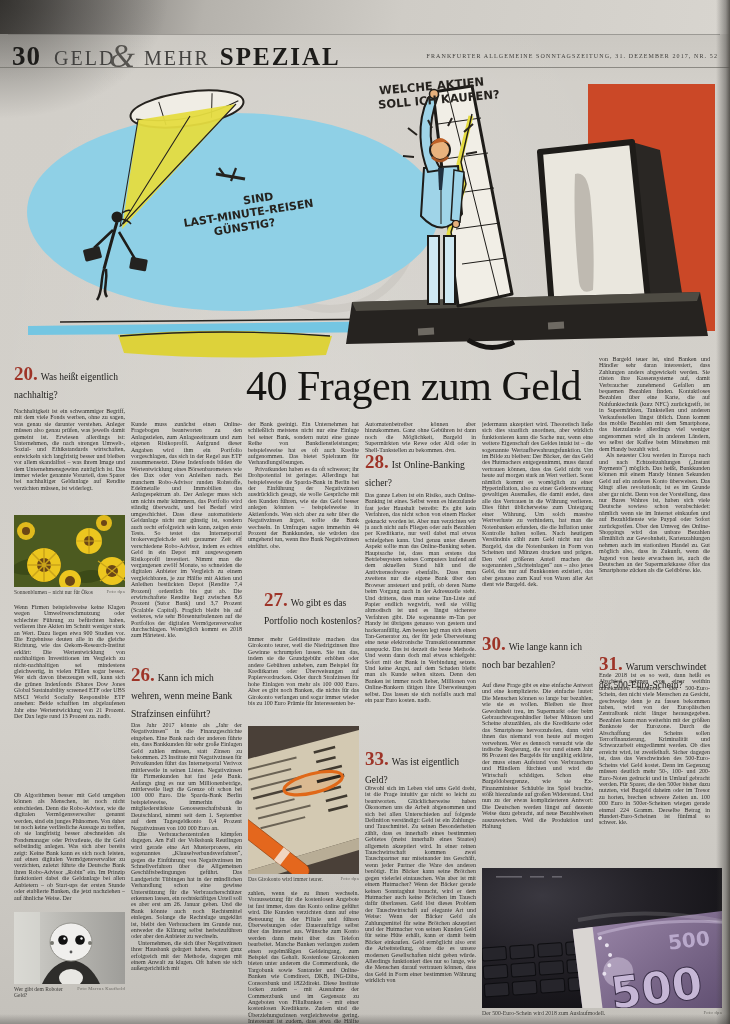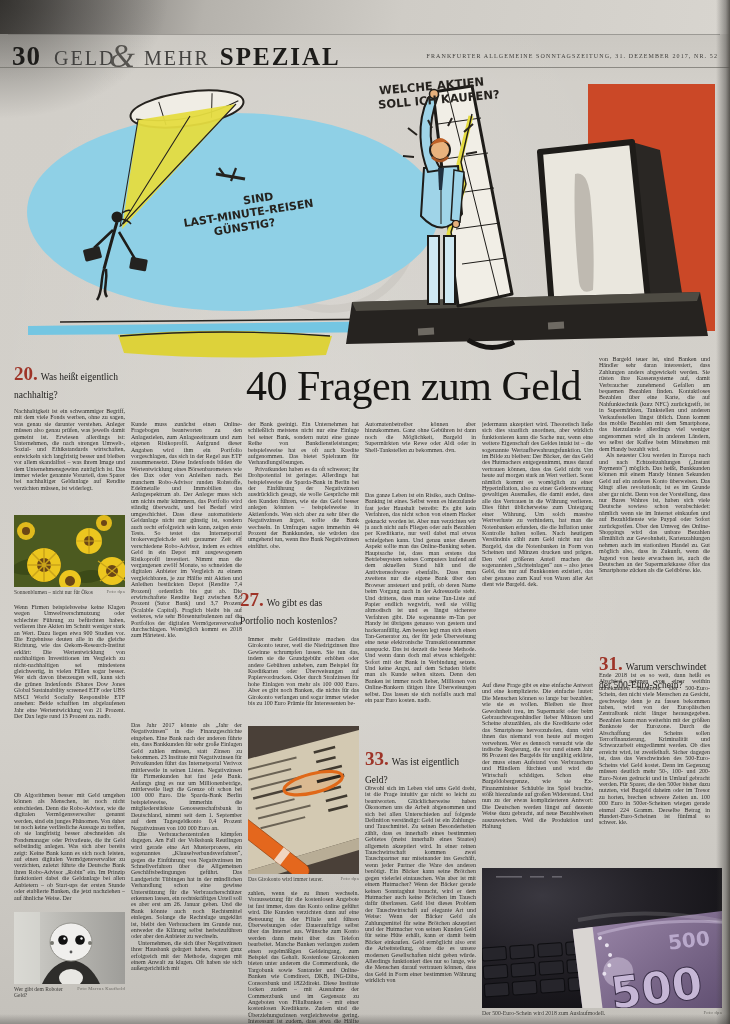--- a/index.html
+++ b/index.html
@@ -211,31 +211,35 @@
     </svg>
     <figcaption class="figcap">
         <span>Wer gibt dem Roboter Geld?</span>
         <span class="credit">Foto Marcus Kaufhold</span>
       </figcaption>
   </figure>
 
   <div class="tblock" style="left:131px;top:421px;height:243px">
     <p>Kunde muss zunächst einen Online-Fragebogen beantworten zu den Anlagezielen, zum Anlagezeitraum und zum eigenen Risikoprofil. Aufgrund dieser Angaben wird ihm ein Portfolio vorgeschlagen, das sich in der Regel aus ETF zusammensetzt. Diese Indexfonds bilden die Wertentwicklung eines Börsenbarometers wie des Dax oder von Anleihen nach. Bei manchem Robo-Advisor runden Rohstoffe, Edelmetalle und Immobilien das Anlagespektrum ab. Der Anleger muss sich um nichts mehr kümmern, das Portfolio wird ständig überwacht, und bei Bedarf wird umgeschichtet. Dass diese automatisierte Geldanlage nicht nur günstig ist, sondern auch recht erfolgreich sein kann, zeigen erste Tests. So testet das Internetportal brokervergleich.de seit geraumer Zeit elf verschiedene Robo-Advisor, indem es echtes Geld in ein Depot mit ausgewogenem Risikoprofil investiert. Nimmt man die vergangenen zwölf Monate, so schneiden die digitalen Anbieter im Vergleich zu einem vergleichbaren, je zur Hälfte mit Aktien und Anleihen bestückten Depot (Rendite 7,4 Prozent) ordentlich bis gut ab. Die erwirtschaftete Rendite liegt zwischen 8,6 Prozent (Sutor Bank) und 3,7 Prozent (Scalable Capital). Fraglich bleibt bis auf weiteres, wie sehr Börsenturbulenzen auf die Portfolios der digitalen Vermögensverwalter durchschlagen. Womöglich kommt es 2018 zum Härtetest.  kle.</p>
   </div>
+  <div class="qhead" style="left:131px;top:667px">
+    <span class="qnum">26.</span>
+    <span class="qtitle">Kann ich mich wehren, wenn meine Bank Strafzinsen einführt?</span>
+  </div>
   <div class="tblock" style="left:131px;top:722px;height:300px">
     <p>Das Jahr 2017 könnte als „Jahr der Negativzinsen“ in die Finanzgeschichte eingehen. Eine Bank nach der anderen führte ein, dass Bankkunden für sehr große Einlagen Geld zahlen müssen, statt Zinsen zu bekommen. 23 Institute mit Negativzinsen für Privatkunden führt das Internetportal Verivox mittlerweile in seinen Listen. Negativzinsen für Firmenkunden hat fast jede Bank. Anfangs ging es nur um Millionenbeträge, mittlerweile liegt die Grenze oft schon bei 100 000 Euro. Die Sparda-Bank Berlin beispielsweise, immerhin die mitgliederstärkste Genossenschaftsbank in Deutschland, nimmt seit dem 1. September auf dem Tagesgeldkonto 0,4 Prozent Negativzinsen von 100 000 Euro an.</p>
     <p>Die Verbraucherzentralen kämpfen dagegen. Am Fall der Volksbank Reutlingen wird gerade eine Art Musterprozess, ein sogenanntes „Klauselverbandsverfahren“, gegen die Einführung von Negativzinsen im Schnellverfahren über die Allgemeinen Geschäftsbedingungen geführt. Das Landgericht Tübingen hat in der mündlichen Verhandlung schon eine gewisse Unterstützung für die Verbraucherschützer erkennen lassen, ein rechtskräftiges Urteil soll es aber erst am 26. Januar geben. Und die Bank könnte auch noch Rechtsmittel einlegen. Solange die Rechtslage ungeklärt ist, bleibt den Verbrauchern im Grunde nur, entweder die Klärung selbst herbeizuführen oder aber den Anbieter zu wechseln.</p>
     <p>Unternehmen, die sich über Negativzinsen ihrer Hausbank geärgert haben, waren ganz erfolgreich mit der Methode, dagegen mit einem Anwalt zu klagen. Oft haben sie sich außergerichtlich mit</p>
   </div>
 
   <div class="tblock" style="left:248px;top:421px;height:166px">
     <p>der Bank geeinigt. Ein Unternehmen hat schließlich meistens nicht nur eine Einlage bei seiner Bank, sondern nutzt eine ganze Reihe von Bankdienstleistungen; beispielsweise hat es oft auch Kredite aufgenommen. Das bietet Spielraum für Verhandlungslösungen.</p>
     <p>Privatkunden haben es da oft schwerer; ihr Drohpotential ist geringer. Allerdings hat beispielsweise die Sparda-Bank in Berlin bei der Einführung der Negativzinsen ausdrücklich gesagt, sie wolle Gespräche mit den Kunden führen, wie sie das Geld besser anlegen könnten – beispielsweise in Aktienfonds. Wen sich aber zu sehr über die Negativzinsen ärgert, sollte die Bank wechseln. In Umfragen sagen immerhin 44 Prozent der Bankkunden, sie würden das umgehend tun, wenn ihre Bank Negativzinsen einführt.  obe.</p>
   </div>
-  <div class="qhead" style="left:240px;top:592px">
+  <div class="qhead" style="left:264px;top:592px">
     <span class="qnum">27.</span>
     <span class="qtitle">Wo gibt es das Portfolio noch kostenlos?</span>
   </div>
   <div class="tblock" style="left:248px;top:636px;height:86px">
     <p>Immer mehr Geldinstitute machen das Girokonto teurer, weil die Niedrigzinsen ihre Gewinne schrumpfen lassen. Sie tun das, indem sie die Grundgebühr erhöhen oder andere Gebühren anheben, zum Beispiel für Kreditkarten oder Überweisungen auf Papiervordrucken. Oder durch Strafzinsen für hohe Einlagen von mehr als 100 000 Euro. Aber es gibt noch Banken, die nichts für das Girokonto verlangen und sogar immer wieder bis zu 100 Euro Prämie für Interessenten be-</p>
   </div>
   <figure class="fig" style="left:248px;top:726px">
     <svg width="111" height="148" viewBox="0 0 111 148">
       <rect width="111" height="148" fill="#4a4038"></rect>
       <polygon points="-4,34 111,4 111,112 -4,146" fill="#d3c9b2"></polygon>
@@ -269,33 +273,41 @@
         <span class="credit">Foto dpa</span>
       </figcaption>
   </figure>
   <div class="tblock" style="left:248px;top:890px;height:134px">
     <p>zahlen, wenn sie zu ihnen wechseln. Voraussetzung für die kostenlosen Angebote ist fast immer, dass das Konto online geführt wird. Die Kunden verzichten dann auf eine Betreuung in der Filiale und führen Überweisungen oder Daueraufträge selbst über das Internet aus. Wünsche zum Konto werden dann meist über das Telefon bearbeitet. Manche Banken verlangen zudem einen regelmäßigen Geldeingang, zum Beispiel das Gehalt. Kostenlose Girokonten bieten unter anderem die Commerzbank, die Targobank sowie Santander und Online-Banken wie Comdirect, DKB, ING-Diba, Consorsbank und 1822direkt. Diese Institute locken zudem – mit Ausnahme der Commerzbank und im Gegensatz zu Angeboten von Filialbanken – mit einer kostenlosen Kreditkarte. Zudem sind die Überziehungszinsen vergleichsweise gering. Interessant ist zudem, dass etwa die Hälfte dieser Angebote unbegrenzt kostenloses Geldabheben außerhalb des Euroraumes erlaubt, die DKB, die Consorsbank und die ING-Diba sogar an jedem Automaten innerhalb Deutschlands. Kosten der</p>
   </div>
 
   <div class="tblock" style="left:365px;top:421px;height:31px">
     <p>Automatenbetreiber können aber hinzukommen. Ganz ohne Gebühren ist dann noch die Möglichkeit, Bargeld in Supermärkten wie Rewe oder Aldi oder in Shell-Tankstellen zu bekommen.  dyn.</p>
   </div>
+  <div class="qhead" style="left:365px;top:454px">
+    <span class="qnum">28.</span>
+    <span class="qtitle">Ist Online-Banking sicher?</span>
+  </div>
   <div class="tblock" style="left:365px;top:492px;height:256px">
     <p>Das ganze Leben ist ein Risiko, auch Online-Banking ist eines. Selbst wenn es hierzulande fast jeder Haushalt betreibt: Es gibt kein Verfahren, das nicht schon von einem Hacker geknackt worden ist. Aber nun verzichten wir ja auch nicht aufs Fliegen oder aufs Bezahlen per Kreditkarte, nur weil dabei mal etwas schiefgehen kann. Und genau unter diesem Aspekt sollte man das Online-Banking sehen. Hauptsache ist, dass man erstens das Betriebssystem seines Computers laufend auf dem aktuellen Stand hält und die Antivirensoftware ebenfalls. Dass man zweitens nur die eigene Bank über den Browser ansteuert und prüft, ob deren Name beim Vorgang auch in der Adresszeile steht. Und drittens, dass man seine Tan-Liste auf Papier endlich wegwirft, weil sie völlig altmodisch ist und es längst sicherere Verfahren gibt. Die sogenannte m-Tan per Handy ist übrigens genauso von gestern und hackeranfällig. Am besten legt man sich einen Tan-Generator zu, der für jede Überweisung eine neue elektronische Transaktionsnummer ausspuckt. Das ist derzeit die beste Methode. Und wenn dann doch mal etwas schiefgeht: Sofort mit der Bank in Verbindung setzen. Und keine Angst, auf dem Schaden bleibt man als Kunde selten sitzen. Denn den Banken ist immer noch lieber, Millionen von Online-Bankern tätigen ihre Überweisungen selbst. Das lassen sie sich notfalls auch mal ein paar Euro kosten.  nadb.</p>
   </div>
   <div class="qhead" style="left:365px;top:751px">
     <span class="qnum">33.</span>
     <span class="qtitle">Was ist eigentlich Geld?</span>
   </div>
   <div class="tblock" style="left:365px;top:785px;height:239px">
     <p>Obwohl sich im Leben viel ums Geld dreht, ist die Frage intuitiv gar nicht so leicht zu beantworten. Glücklicherweise haben Ökonomen uns die Arbeit abgenommen und sich bei allen Unterschieden auf folgende Definition verständigt: Geld ist ein Zahlungs- und Tauschmittel. Zu seinen Besonderheiten zählt, dass es innerhalb eines bestimmten Gebietes (meist innerhalb eines Staates) allgemein akzeptiert wird. In einer reinen Tauschwirtschaft kommen zwei Tauschpartner nur miteinander ins Geschäft, wenn jeder Partner die Ware des anderen benötigt. Ein Bäcker kann seine Brötchen gegen vielerlei eintauschen. Was aber ist mit einem Hutmacher? Wenn der Bäcker gerade keinen Sonntagshut braucht, wird er dem Hutmacher auch keine Brötchen im Tausch dafür überlassen. Geld löst dieses Problem der Tauschwirtschaft auf elegante Art und Weise: Wenn der Bäcker Geld als Zahlungsmittel für seine Brötchen akzeptiert und der Hutmacher von seinen Kunden Geld für seine Hüte erhält, kann er damit beim Bäcker einkaufen. Geld ermöglicht also erst die Arbeitsteilung, ohne die es unsere modernen Gesellschaften nicht geben würde. Allerdings funktioniert dies nur so lange, wie die Menschen darauf vertrauen können, dass das Geld in Form einer bestimmten Währung wirklich von</p>
   </div>
 
   <div class="tblock" style="left:482px;top:421px;height:212px">
     <p>jedermann akzeptiert wird. Theoretisch ließe sich dies staatlich anordnen, aber wirklich funktionieren kann die Sache nur, wenn eine weitere Eigenschaft des Geldes intakt ist – die sogenannte Wertaufbewahrungsfunktion. Um im Bilde zu bleiben: Der Bäcker, der das Geld des Hutmachers entgegennimmt, muss darauf vertrauen können, dass das Geld nicht von heute auf morgen stark an Wert verliert. Sonst nämlich kommt es womöglich zu einer Hyperinflation, also zu einer Geldentwertung gewaltigen Ausmaßes, die damit endet, dass alle das Vertrauen in die Währung verlieren. Dies führt üblicherweise zum Untergang einer Währung. Um solch massive Wertverluste zu verhindern, hat man die Notenbanken erfunden, die die Inflation unter Kontrolle halten sollen. Nach heutigem Verständnis zählt zum Geld nicht nur das Bargeld, das die Notenbanken in Form von Scheinen und Münzen drucken und prägen. Den viel größeren Anteil machen die sogenannten „Sichteinlagen“ aus – also jenes Geld, das nur auf Bankkonten existiert, das aber genauso zum Kauf von Waren aller Art dient wie Bargeld.  dek.</p>
+  </div>
+  <div class="qhead" style="left:482px;top:636px">
+    <span class="qnum">30.</span>
+    <span class="qtitle">Wie lange kann ich noch bar bezahlen?</span>
   </div>
   <div class="tblock" style="left:482px;top:682px;height:181px">
     <p>Auf diese Frage gibt es eine einfache Antwort und eine komplizierte. Die einfache lautet: Die Menschen können so lange bar bezahlen, wie sie es wollen. Bleiben sie ihrer Gewohnheit treu, im Supermarkt oder beim Gebrauchtwagenhändler lieber Münzen und Scheine abzuzählen, als die Kreditkarte oder das Smartphone hervorzuholen, dann wird ihnen das niemand von heute auf morgen verwehren. Wer es dennoch versucht wie die indische Regierung, die vor rund einem Jahr 86 Prozent des Bargelds für ungültig erklärte, der muss einen Aufstand von Verbrauchern und Händlern fürchten und wird die Wirtschaft schädigen. Schon eine Bargeldobergrenze, wie sie Ex-Finanzminister Schäuble ins Spiel brachte, stößt hierzulande auf großen Widerstand. Und nun zu der etwas komplizierteren Antwort: Die Deutschen werden längst auf dezente Weise dazu gebracht, auf neue Bezahlweisen auszuweichen. Weil die Produktion und Haltung</p>
   </div>
 
   <div class="tblock" style="left:599px;top:356px;height:268px">
     <p>von Bargeld teuer ist, sind Banken und Händler sehr daran interessiert, dass Zahlungen anders abgewickelt werden. Sie rüsten ihre Kassensysteme auf, damit Verbraucher zunehmend Gefallen am bequemen Bezahlen finden. Kontaktloses Bezahlen über eine Karte, die auf Nahfunktechnik (kurz NFC) zurückgreift, ist in Supermärkten, Tankstellen und anderen Verkaufsstellen längst üblich. Dann kommt das mobile Bezahlen mit dem Smartphone, das hierzulande allerdings viel weniger angenommen wird als in anderen Ländern, wo selbst der Kaffee beim Mitnehmen mit dem Handy bezahlt wird.</p>
     <p>Als neuester Clou werden in Europa nach und nach Echtzeitzahlungen („Instant Payments“) möglich. Das heißt, Bankkunden können mit einem Handy binnen Sekunden Geld auf ein anderes Konto überweisen. Das klingt alles revolutionär, ist es im Grunde aber gar nicht. Denn von der Vorstellung, dass nur Bares Wahres ist, haben sich viele Deutsche sowieso schon verabschiedet: nämlich wenn sie im Internet einkaufen und auf Bezahldienste wie Paypal oder Sofort zurückgreifen. Über den Umweg des Online-Shoppings wird das unbare Bezahlen allmählich zur Gewohnheit, Kartenzahlungen nehmen auch im stationären Handel zu. Gut möglich also, dass in Zukunft, wenn die Jugend von heute erwachsen ist, auch die Deutschen an der Supermarktkasse öfter das Smartphone zücken als die Geldbörse.  kle.</p>
   </div>
   <div class="qhead" style="left:599px;top:656px">

